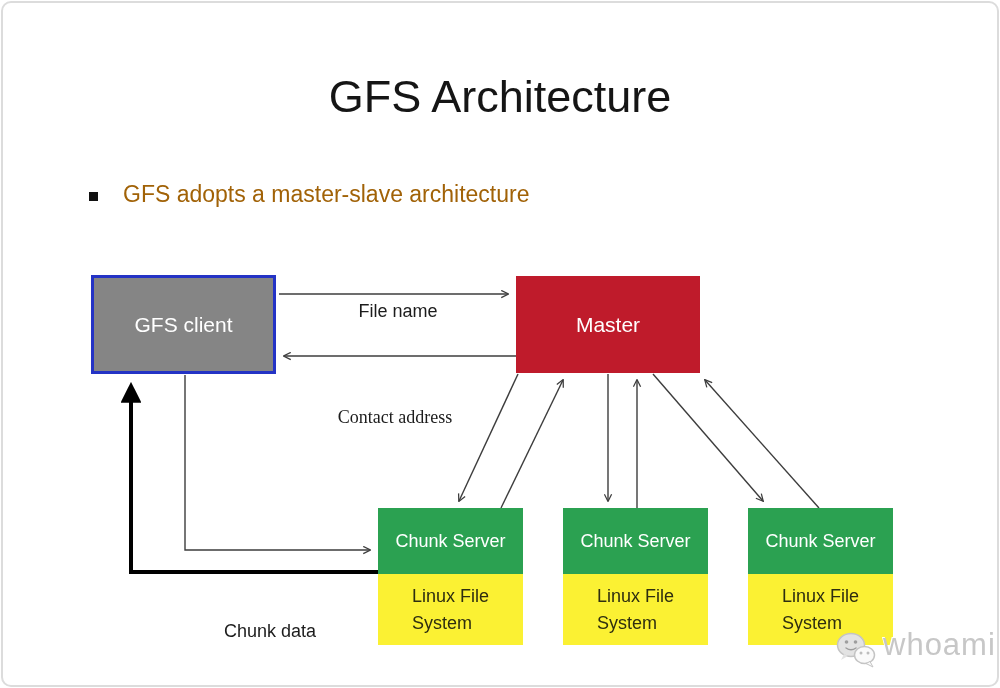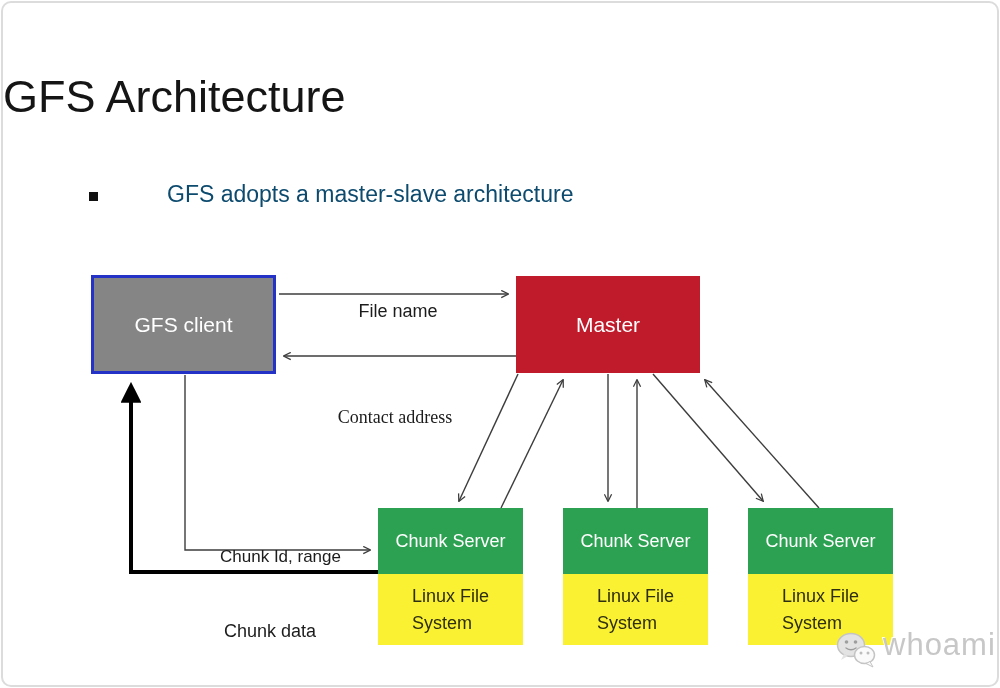--- a/index.html
+++ b/index.html
@@ -1,21 +1,21 @@
 <!DOCTYPE html>
 <html><head>
 <meta charset="utf-8">
 <style>
   html,body{margin:0;padding:0;background:#ffffff;}
   body{width:1000px;height:688px;position:relative;font-family:"Liberation Sans",sans-serif;overflow:hidden;}
   .slide{position:absolute;inset:1px;border:2px solid #dcdcdc;border-radius:10px;background:#ffffff;}
   .abs{position:absolute;}
-  .title{top:68px;left:0;width:100%;text-align:left;font-size:45px;color:#151515;letter-spacing:0px;}
+  .title{top:68px;left:0;width:100%;text-align:center;font-size:45px;color:#151515;letter-spacing:0px;}
   .bullet-square{left:86px;top:189px;width:9px;height:9px;background:#111111;}
-  .bullet-text{left:120px;top:178px;font-size:23px;color:#0c4a6e;margin-left:44px;}
+  .bullet-text{left:120px;top:178px;font-size:23px;color:#a16207;}
   .node{display:flex;align-items:center;justify-content:center;text-align:center;box-sizing:border-box;}
   .client{left:88px;top:272px;width:185px;height:99px;background:#858585;border:3px solid #2433c5;color:#ffffff;font-size:21px;}
   .master{left:513px;top:273px;width:184px;height:97px;background:#bf1b2b;color:#ffffff;font-size:21px;}
   .server-col{top:505px;width:145px;}
   .cs1{left:375px;} .cs2{left:560px;} .cs3{left:745px;}
   .server-green{width:100%;height:66px;background:#2ba151;color:#ffffff;font-size:18px;display:flex;align-items:center;justify-content:center;}
   .server-yellow{width:100%;height:71px;background:#fbf133;color:#2e2e10;font-size:18px;display:flex;align-items:center;justify-content:center;text-align:left;white-space:pre-line;line-height:1.45;}
   .edge-label{font-size:18px;color:#1c1c1c;text-align:center;margin-top:36px;}
   .lbl-filename{left:330px;top:262px;width:130px;}
   .lbl-contact{left:312px;top:368px;width:160px;font-family:Liberation Serif, serif;}
@@ -77,21 +77,20 @@
   </div>
 
   <div class="abs server-col cs3">
     <div class="server-green">Chunk Server</div>
     <div class="server-yellow">Linux File
 System</div>
   </div>
 
   <div class="abs edge-label lbl-filename">File name</div>
   <div class="abs edge-label lbl-contact">Contact address</div>
-  <div class="abs edge-label lbl-chunkid">Chunk Id, range</div>
   <div class="abs edge-label lbl-chunkdata">Chunk data</div>
 
   <div class="abs watermark">
     <svg width="46" height="46" viewBox="0 0 46 46">
       <ellipse cx="18" cy="18" rx="13.5" ry="11.5" fill="#e3e3e3" stroke="#c4c4c4" stroke-width="1.5"></ellipse>
       <path d="M11,27 L8,33 L15,29 z" fill="#e3e3e3"></path>
       <circle cx="13.5" cy="15" r="1.8" fill="#9e9e9e"></circle>
       <circle cx="22.5" cy="15" r="1.8" fill="#9e9e9e"></circle>
       <path d="M13,21 Q18,24.5 23,21" fill="none" stroke="#9e9e9e" stroke-width="1.4" stroke-linecap="round"></path>
       <ellipse cx="31.5" cy="28" rx="10" ry="8.5" fill="#fafafa" stroke="#c4c4c4" stroke-width="1.5"></ellipse>

